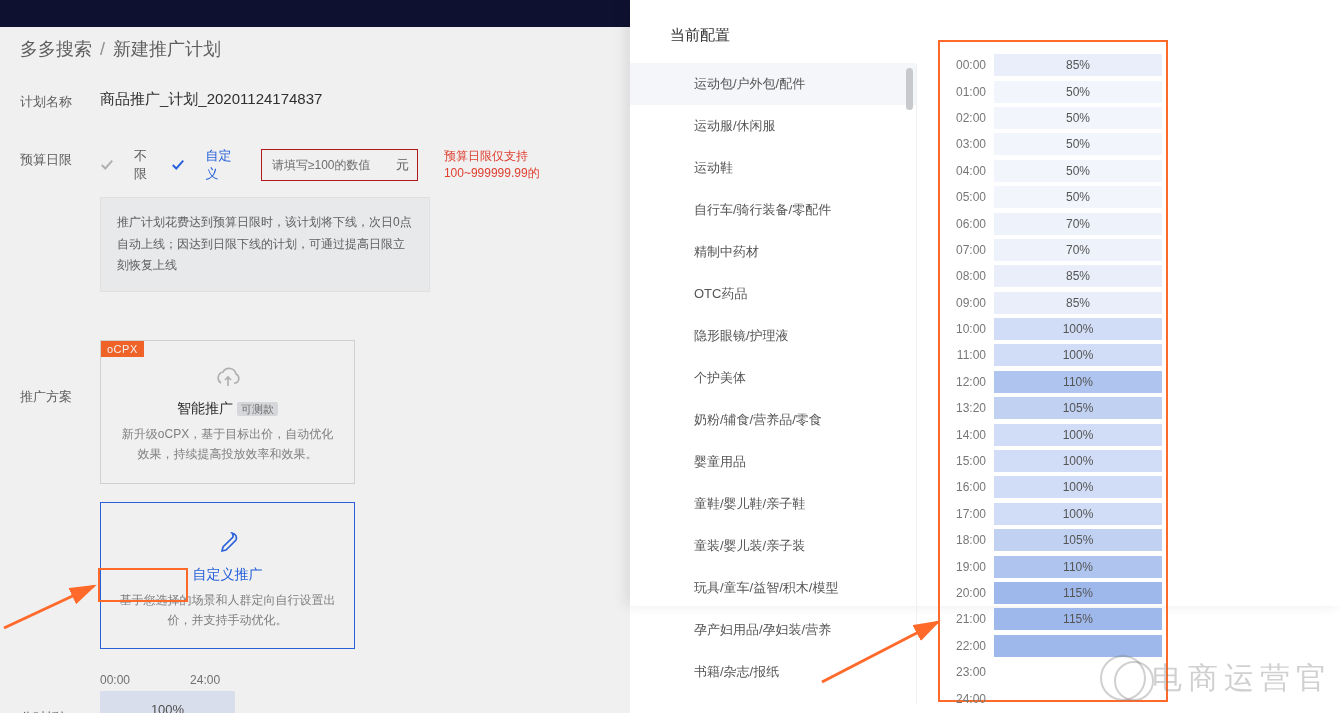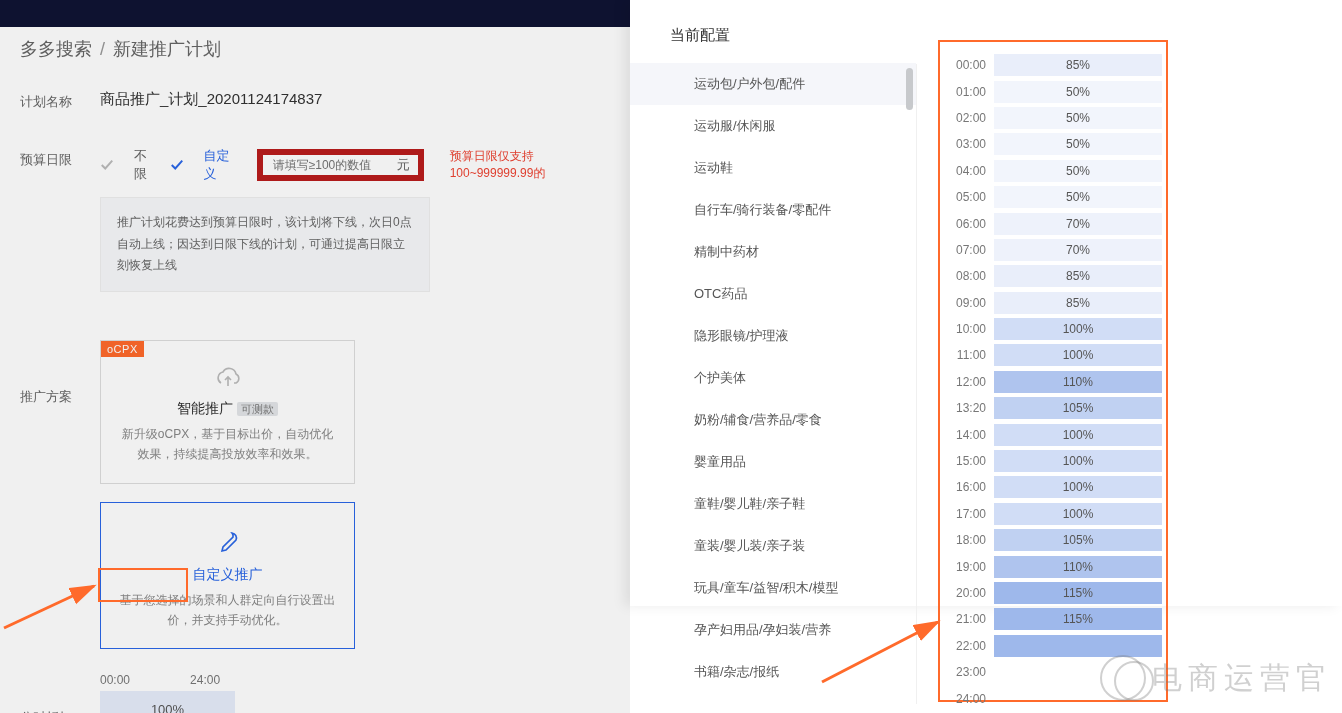--- a/index.html
+++ b/index.html
@@ -22,21 +22,21 @@
   .plan-name-input { border:none; background:transparent; font-size:15px; width:420px; padding:2px 0; color:#333; }
 
   .budget-opts { display:flex; align-items:center; gap:16px; }
   .opt { display:flex; align-items:center; gap:20px; color:#666; cursor:pointer; }
   .check-icon { width:14px; height:14px; display:inline-block; }
   .check-icon svg { width:14px; height:14px; }
   .opt.unsel svg path { stroke:#bbb; }
   .opt.sel { color:#2a67e8; }
   .opt.sel svg path { stroke:#2a67e8; }
 
-  .num-input-wrap { border:6px solid #b91c1c; display:flex; align-items:center; padding:0 8px; height:32px; margin-left:6px; }
+  .num-input-wrap { border:1px solid #b91c1c; display:flex; align-items:center; padding:0 8px; height:32px; margin-left:6px; }
   .num-input-wrap input { border:none; outline:none; width:120px; font-size:12px; color:#999; background:transparent; }
   .num-input-wrap .yuan { color:#666; font-size:13px; margin-left:6px; }
   .budget-note { color:#e43; font-size:12px; margin-left:10px; }
 
   .info-box { margin-top:14px; background:#f7f8fa; border:1px solid #eee; padding:14px 16px; width:330px; color:#666; font-size:12px; line-height:1.8; }
 
   .plan-cards { display:flex; gap:18px; margin-top:12px;flex-direction:column; }
   .plan-card { position:relative; width:255px; border:1px solid #ddd; padding:22px 18px 18px 18px; text-align:center; }
   .plan-card.selected { border:1px solid #2a67e8; }
   .ocpx-tag { position:absolute; left:0; top:0; background:#ff6a2b; color:#fff; font-size:11px; padding:2px 6px; letter-spacing:0.5px; }

